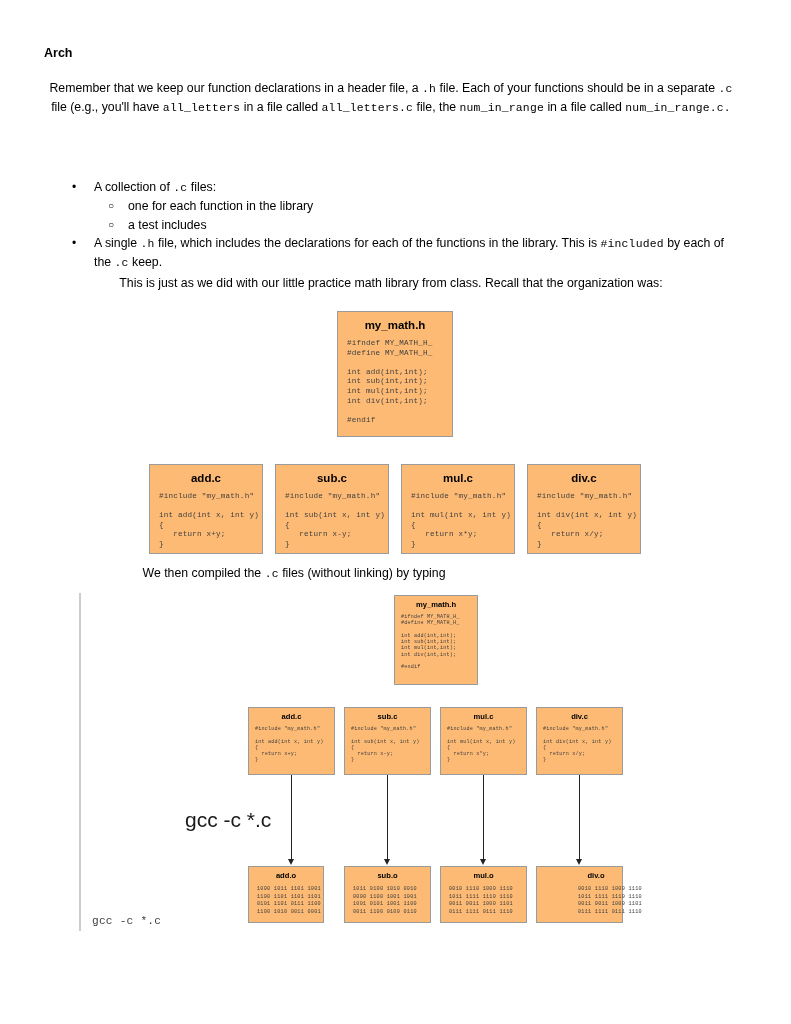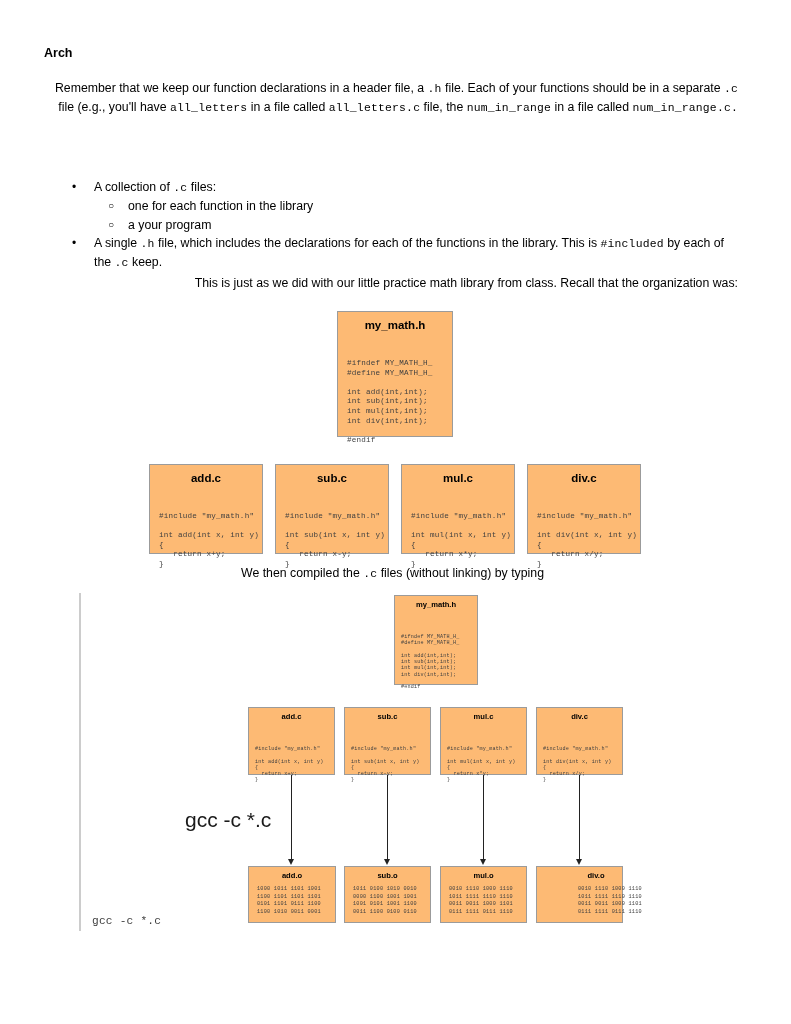--- a/index.html
+++ b/index.html
@@ -30,21 +30,21 @@
   .doc-title {
     position: absolute;
     left: 44px; top: 46px;
     font-size: 12.5px;
     font-weight: bold;
   }
   .para {
     position: absolute;
     font-size: 12.3px;
     line-height: 18.3px;
-    text-align: right;
+    text-align: center;
   }
   .para .mono { font-size: 11.4px; }
   #para-intro  { left: 44px; top: 79px;  width: 694px; }
   #para-have   { left: 44px; top: 145px; width: 400px; }
   #para-recall { left: 44px; top: 274px; width: 694px; }
   #para-compiled { left: 44px; top: 564px; width: 500px; }
 
   
   .bullets {
     position: absolute;
@@ -85,21 +85,20 @@
     box-sizing: border-box;
   }
   .card-title {
     text-align: center;
     font-weight: bold;
     color: #000;
   }
   .card-code {
     white-space: pre;
     color: #3f3f3f;
-    margin-top: 20px;
   }
 
   
   .d1 .card-title { font-size: 11.5px; padding-top: 7px; }
   .d1 .card-code  { font-size: 7.6px; line-height: 9.6px; padding: 8px 0 0 9px; }
 
   
   .d2 .card-title { font-size: 7.6px; padding-top: 4px; }
   .d2 .card-code  { font-size: 5.1px; line-height: 6.3px; padding: 5px 0 0 6px; }
   .d2 .card-bin   { font-size: 5.2px; line-height: 7.6px; padding: 6px 0 0 8px;
@@ -147,21 +146,21 @@
 
 
   <div class="bullets">
     <div class="bul-l1">
       <span class="marker">•</span><span>A collection of </span><span class="mono">.c</span><span> files:</span>
     </div>
     <div class="bul-l2">
       <span class="marker">○</span><span>one for each function in the library</span>
     </div>
     <div class="bul-l2">
-      <span class="marker">○</span><span>a your program</span>
+      <span class="marker">○</span><span>a test includes</span>
     </div>
     <div class="bul-l1">
       <span class="marker">•</span><span>A single </span><span class="mono">.h</span><span> file, which includes the declarations for each of the functions in the library. This is </span><span class="mono">#included</span><span> by each of the </span><span class="mono">.c</span><span> keep.</span>
     </div>
   </div>
 
   <div class="para" id="para-recall">This is just as we did with our little practice math library from class. Recall that the organization was:</div>
 
   <div class="d1">
 
@@ -283,21 +282,21 @@
     <div class="arrow-head" style="left:384px; top:859px;"></div>
 
     <div class="arrow-line" style="left:483px; top:775px; height:87px;"></div>
     <div class="arrow-head" style="left:480px; top:859px;"></div>
 
     <div class="arrow-line" style="left:579px; top:775px; height:87px;"></div>
     <div class="arrow-head" style="left:576px; top:859px;"></div>
 
     <div class="gcc-big" style="left:185px; top:808px;">gcc -c *.c</div>
 
-    <div class="card" style="left:248px; top:866px; width:88px; height:57px;">
+    <div class="card" style="left:248px; top:866px; width:76px; height:57px;">
       <div class="card-title">add.o</div>
       <div class="card-bin mono">1000 1011 1101 1001
 1100 1101 1101 1101
 0101 1101 0111 1100
 1100 1010 0011 0001</div>
     </div>
     <div class="card" style="left:344px; top:866px; width:87px; height:57px;">
       <div class="card-title">sub.o</div>
       <div class="card-bin mono">1011 0100 1010 0010
 0000 1100 1001 1001

